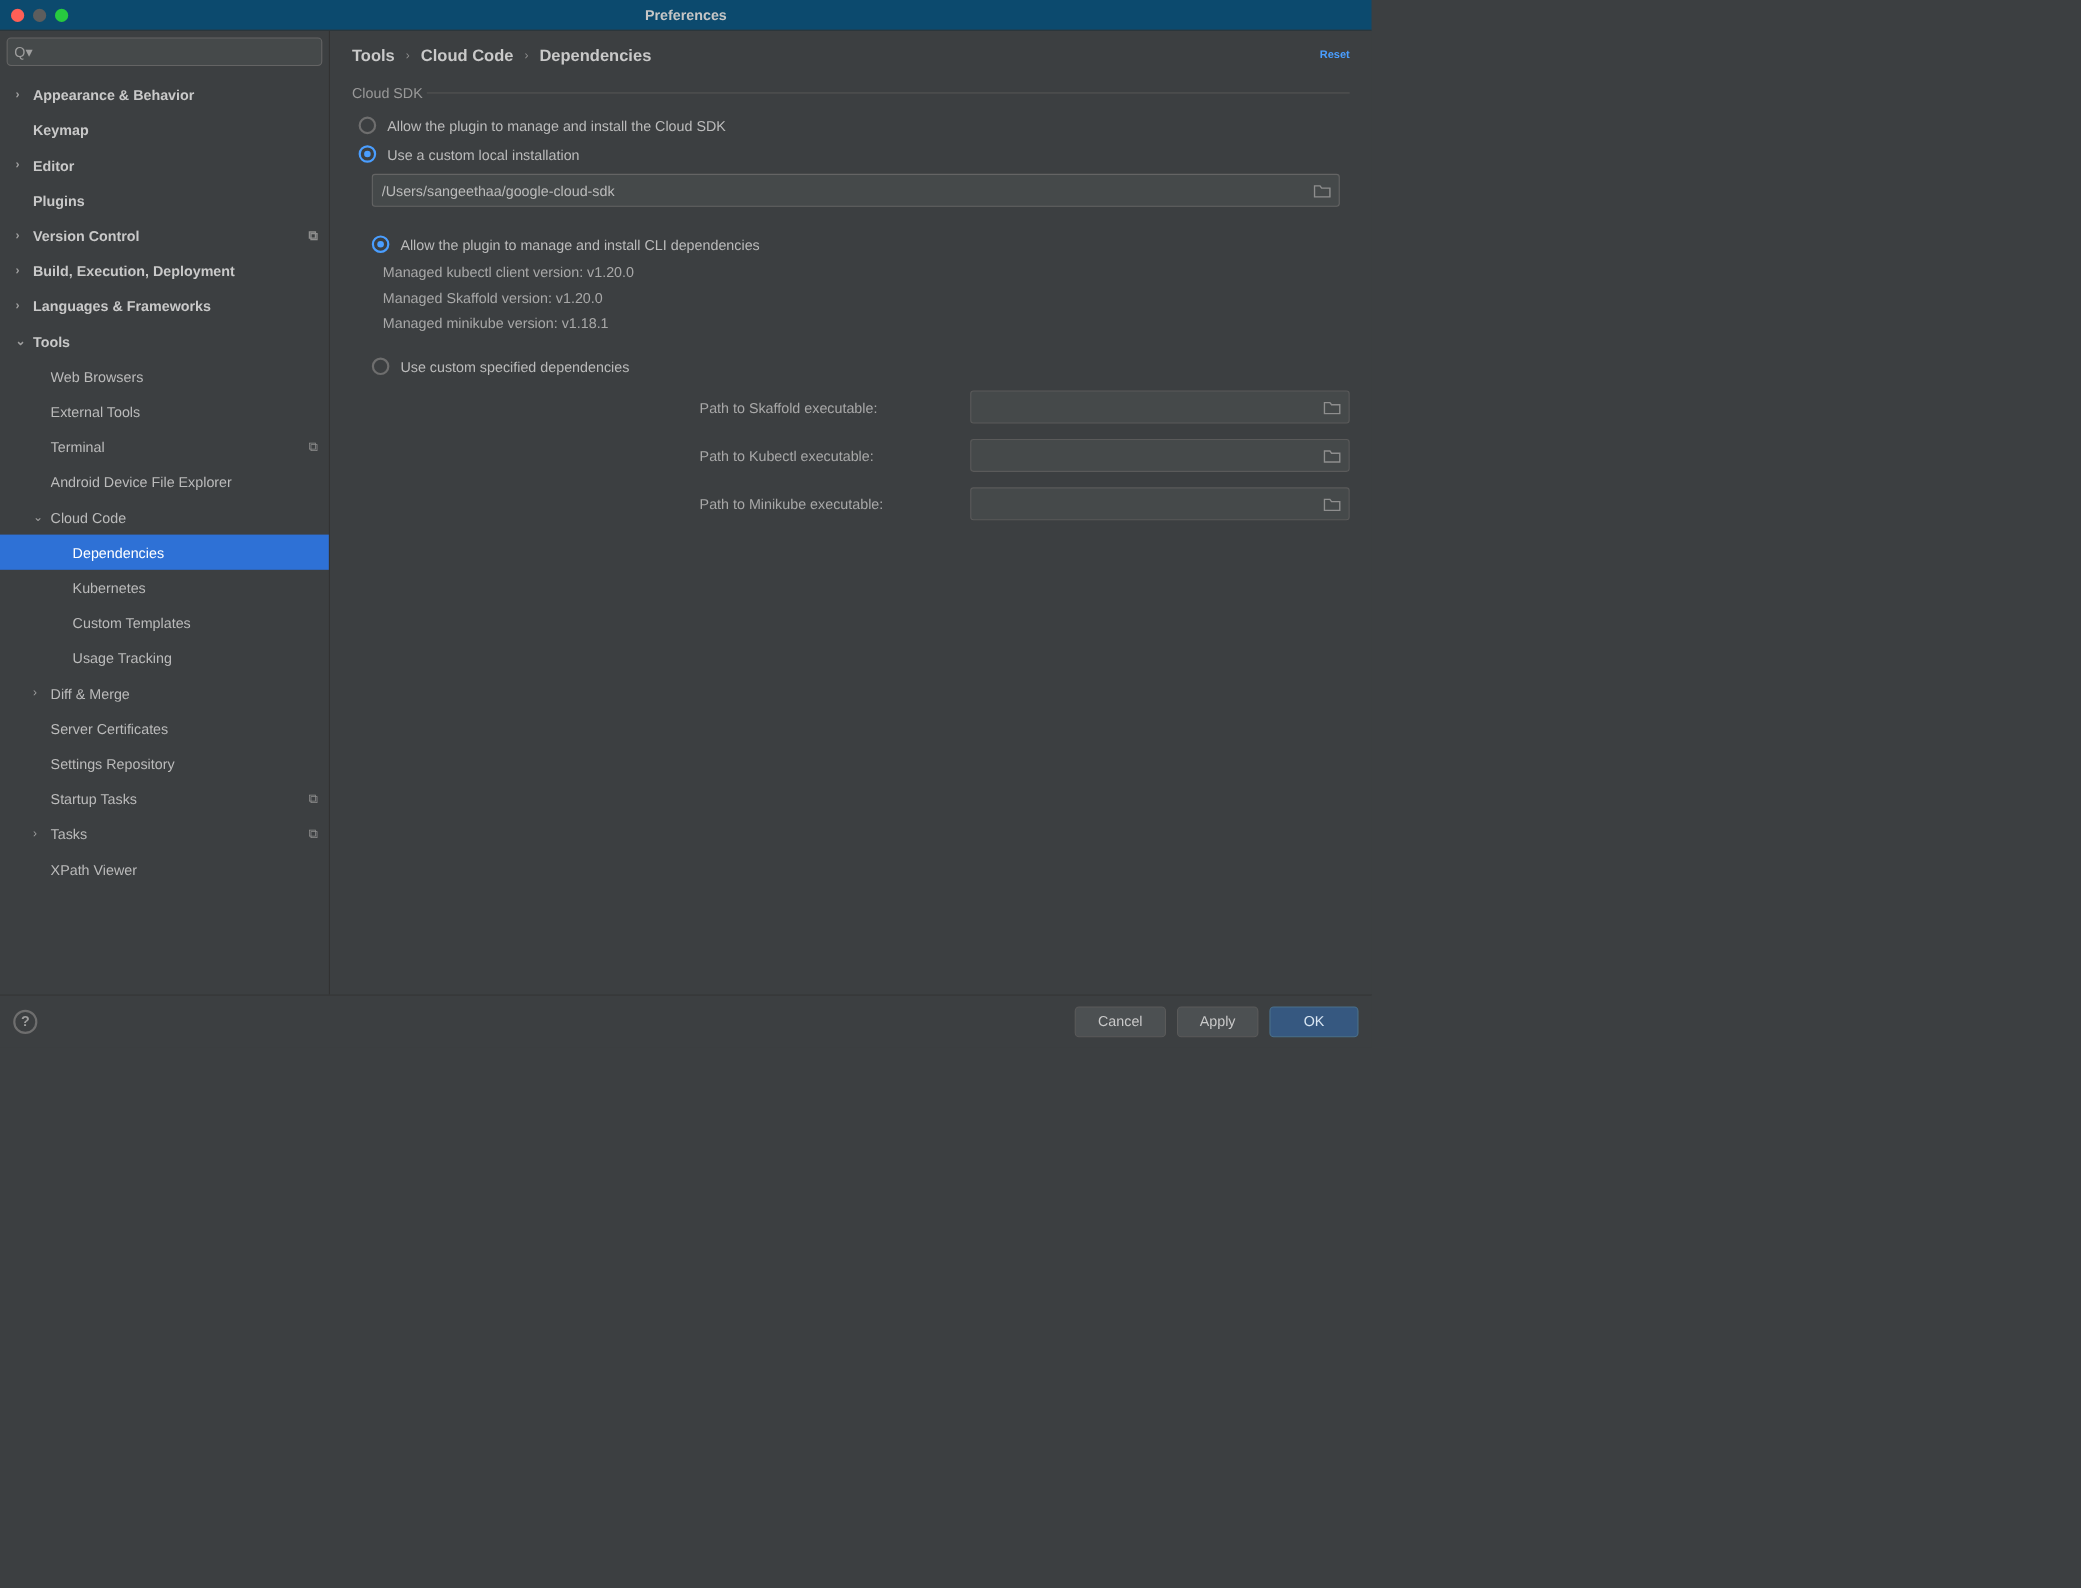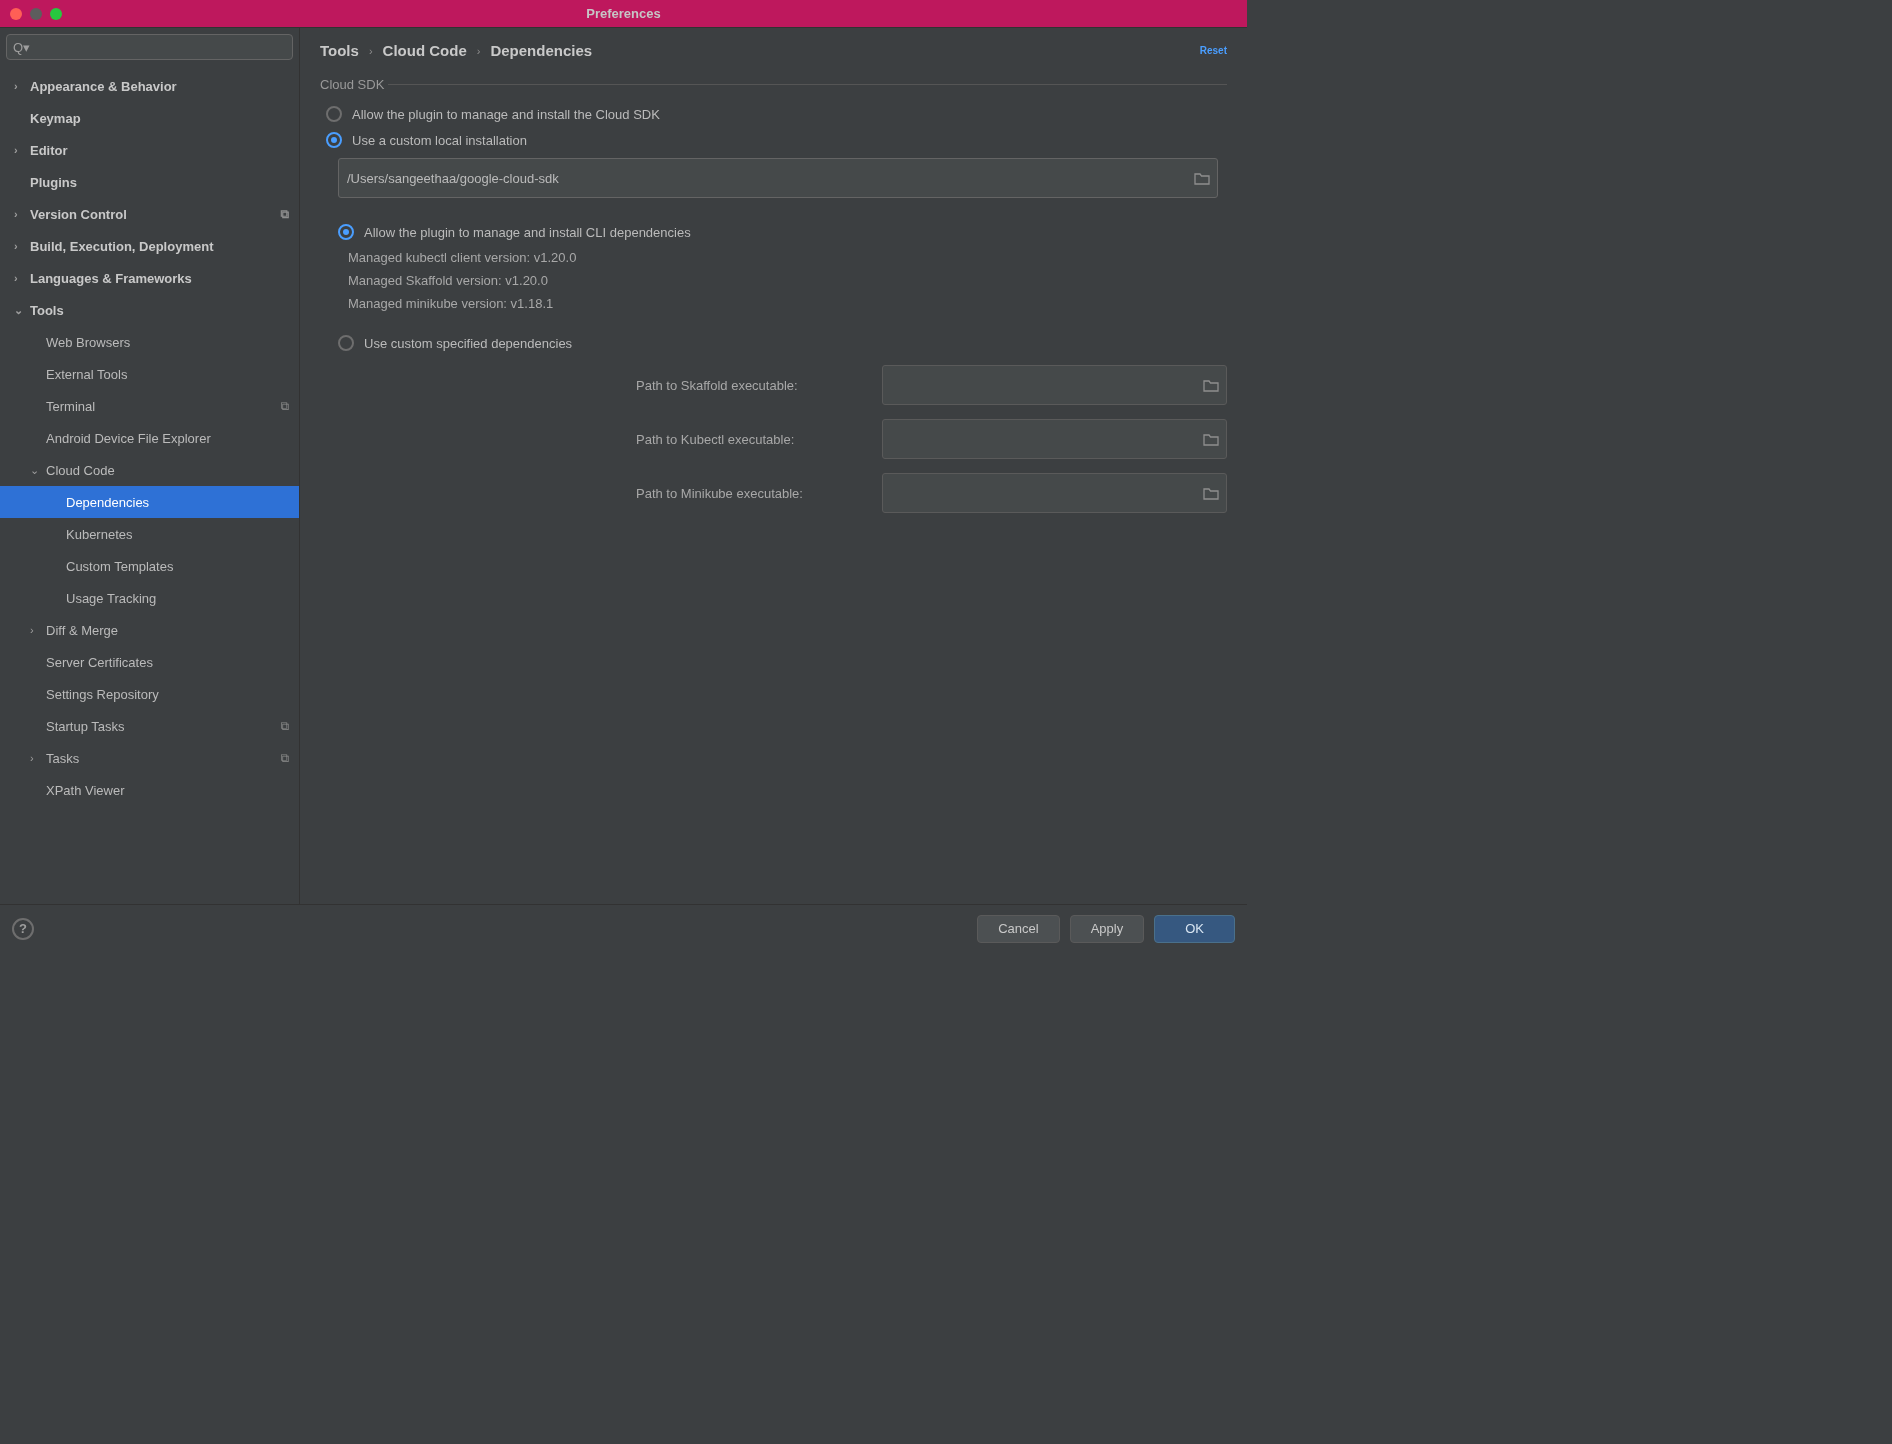--- a/index.html
+++ b/index.html
@@ -9,21 +9,21 @@
   color: #bbbbbb;
   background: #3c3f41;
   width: 1247px;
   height: 952px;
   overflow: hidden;
 }
 
 
 .title-bar {
   height: 28px;
-  background: #be185d;
+  background: #0c4a6e;
   display: flex;
   align-items: center;
   position: relative;
   border-bottom: 1px solid #323232;
 }
 .traffic-lights { display: flex; gap: 8px; padding-left: 10px; }
 .traffic-light { width: 12px; height: 12px; border-radius: 50%; }
 .tl-close { background: #ff5f56; }
 .tl-min { background: #5d5d5d; }
 .tl-zoom { background: #27c93f; }
@@ -113,21 +113,21 @@
 }
 .radio-outer.checked { border-color: #4a9eff; }
 .radio-inner { width: 6px; height: 6px; border-radius: 50%; background: #4a9eff; }
 
 .path-field-wrap { margin: 8px 0 8px 18px; position: relative; width: 880px; }
 .path-field {
   display: flex; align-items: center;
   background: #45494a;
   border: 1px solid #646464;
   border-radius: 3px;
-  height: 40px;
+  height: 30px;
   padding: 0 32px 0 8px;
 }
 .path-field input {
   background: transparent; border: none; outline: none;
   color: #bbb;
   width: 100%;
   font-size: 13px;
 }
 .folder-icon {
   position: absolute;

